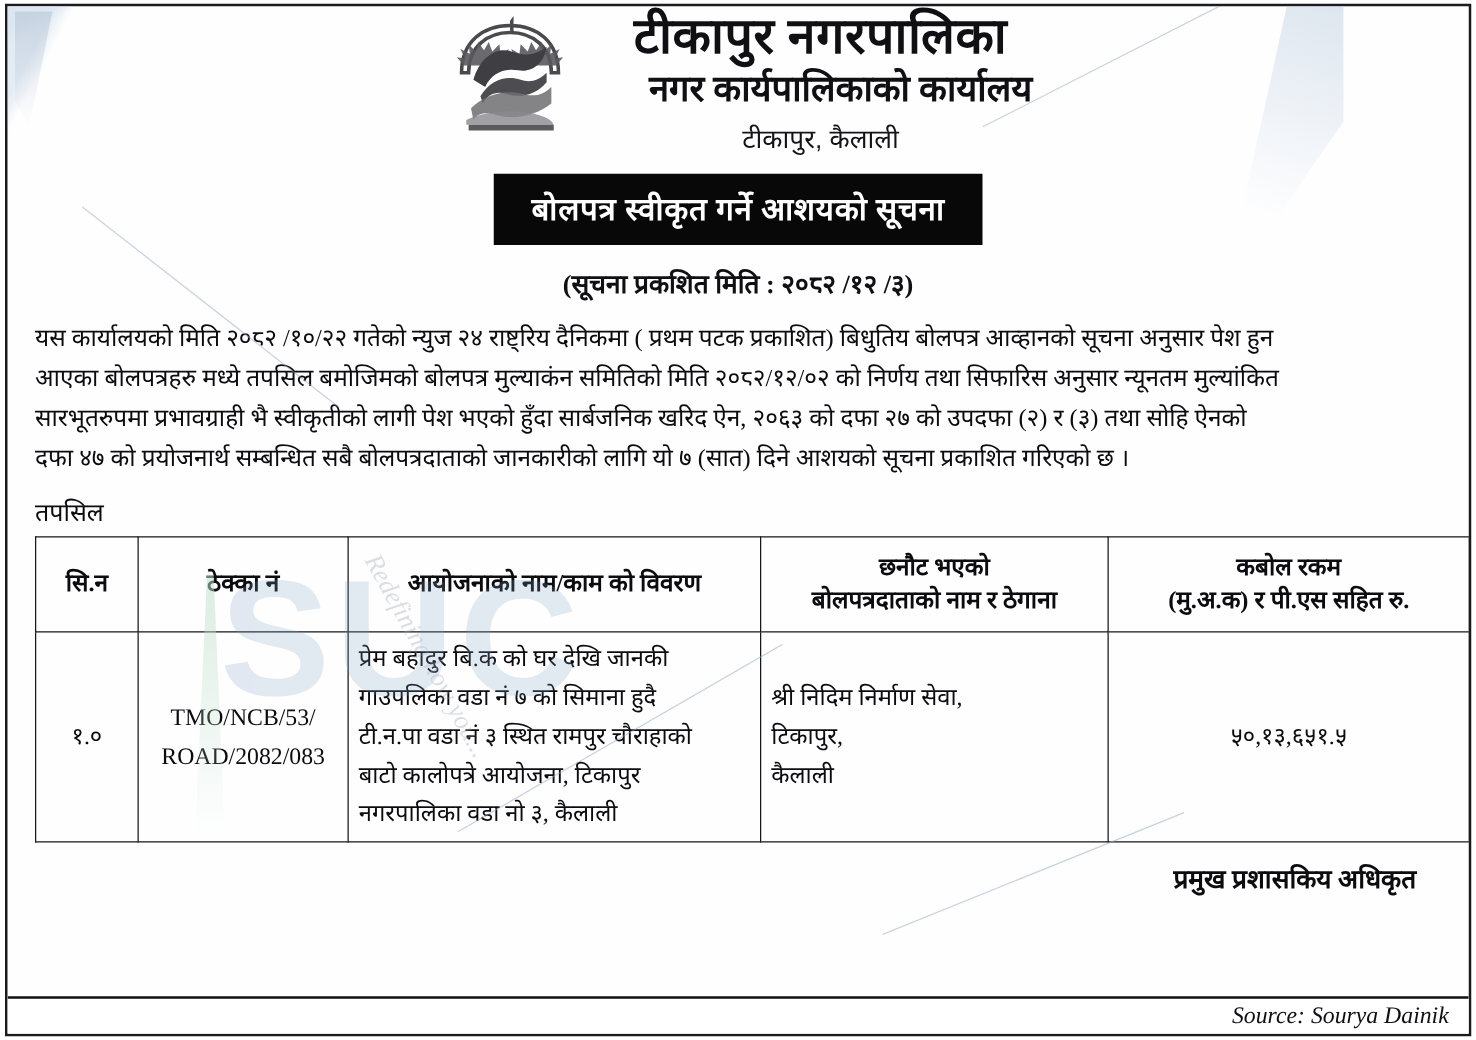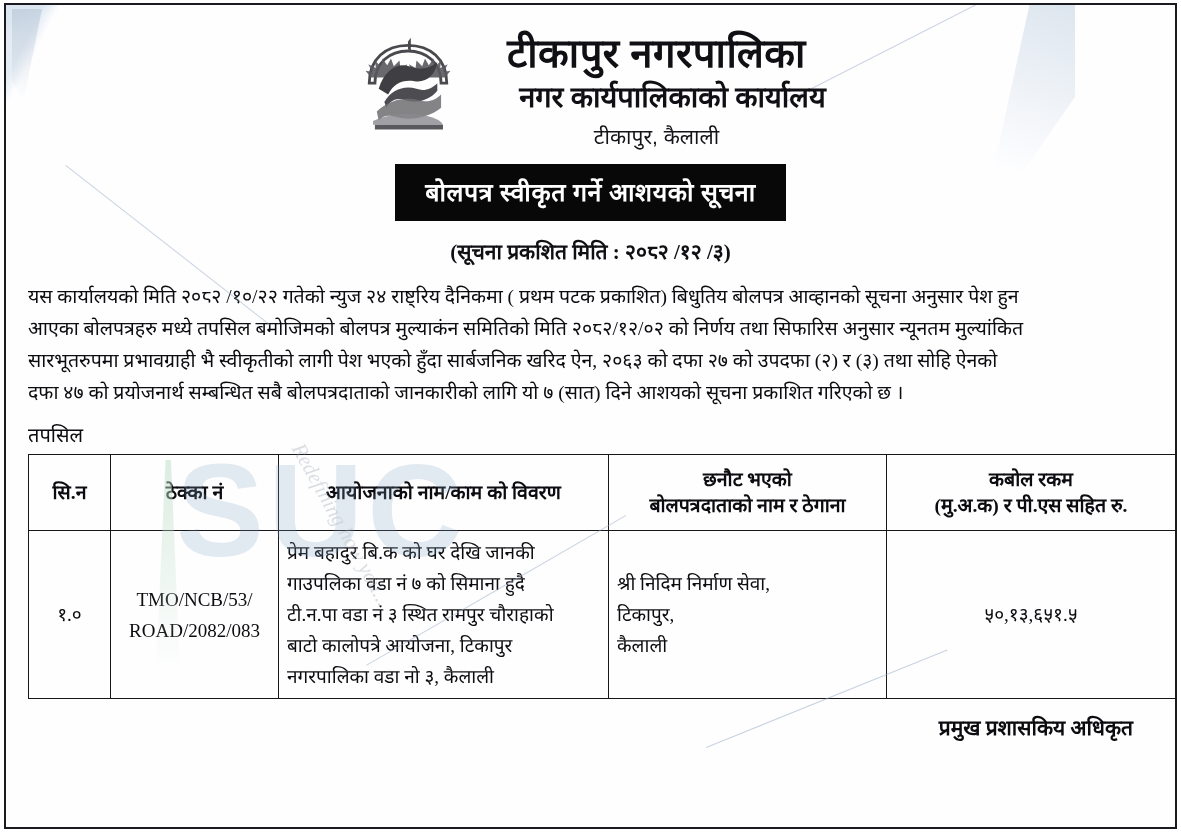--- a/index.html
+++ b/index.html
@@ -77,21 +77,21 @@
     transform: rotate(61deg);
     transform-origin: 0 0;
   }
 
   
   .header {
     position: relative;
     display: flex;
     align-items: flex-start;
     justify-content: center;
-    padding-top: 25px;
+    padding-top: 0;
     gap: 26px;
   }
   .emblem {
     width: 106px; height: 104px;
     flex: 0 0 auto;
     margin-top: 4px;
   }
   .head-text { text-align: center; padding-top: 2px; }
 
   .org-name {
@@ -331,14 +331,17 @@
             <span class="dl">कैलाली</span>
           </td>
           <td class="c-amt">५०,१३,६५१.५</td>
         </tr>
       </tbody>
     </table>
   </div>
 
   <div class="sign">प्रमुख प्रशासकिय अधिकृत</div>
 
+  <div class="source-bar">
+    <span class="source-text">Source: Sourya Dainik</span>
+  </div>
 
 </div>
 
 </body></html>

